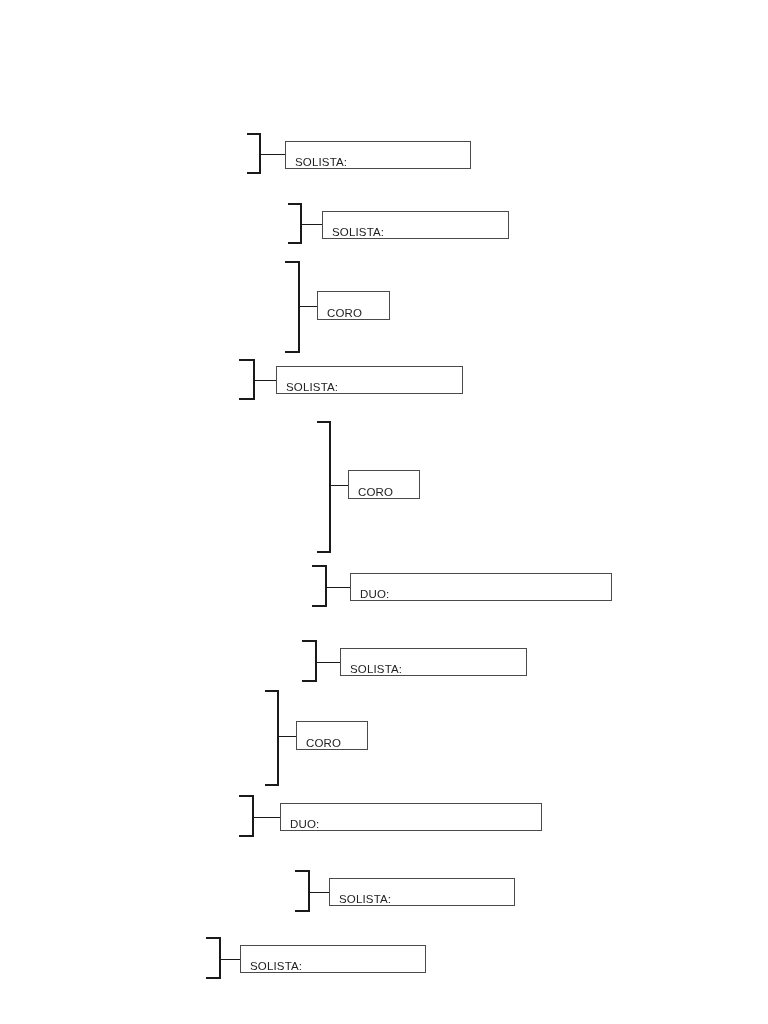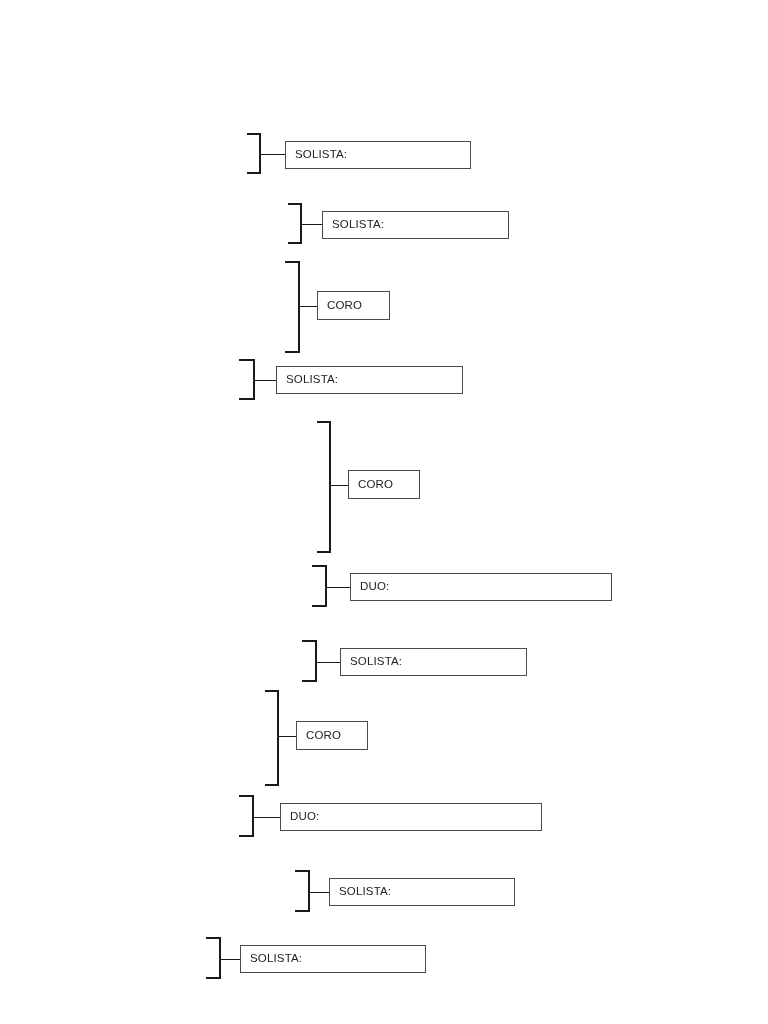--- a/index.html
+++ b/index.html
@@ -50,21 +50,21 @@
     border-top: 1.5px solid #1a1a1a;
   }
 
   
   .field {
     position: absolute;
     box-sizing: border-box;
     border: 1.3px solid #4a4a4a;
     background: #ffffff;
     display: flex;
-    align-items: center;
+    align-items: flex-end;
   }
   .field-label {
     font-family: "Liberation Sans", sans-serif;
     font-size: 11.5px;
     line-height: 1;
     color: #222222;
     letter-spacing: 0.15px;
     padding-left: 9px;
     white-space: nowrap;
     user-select: none;

